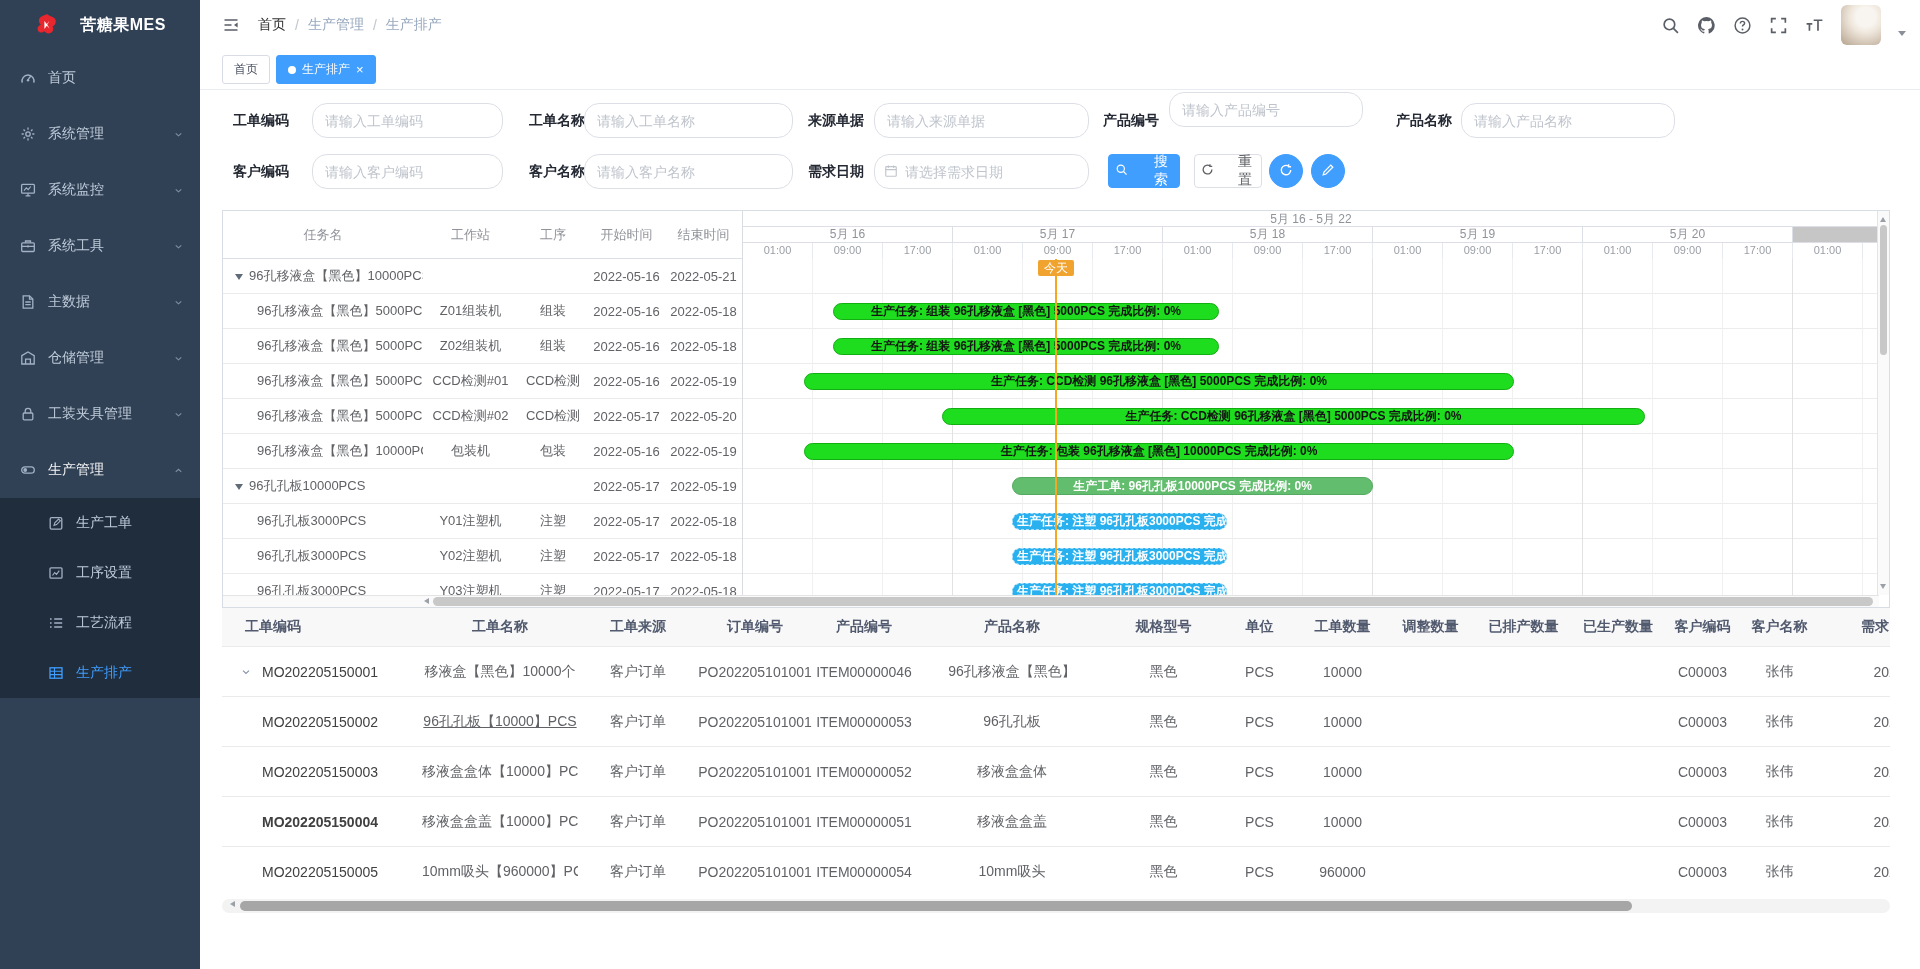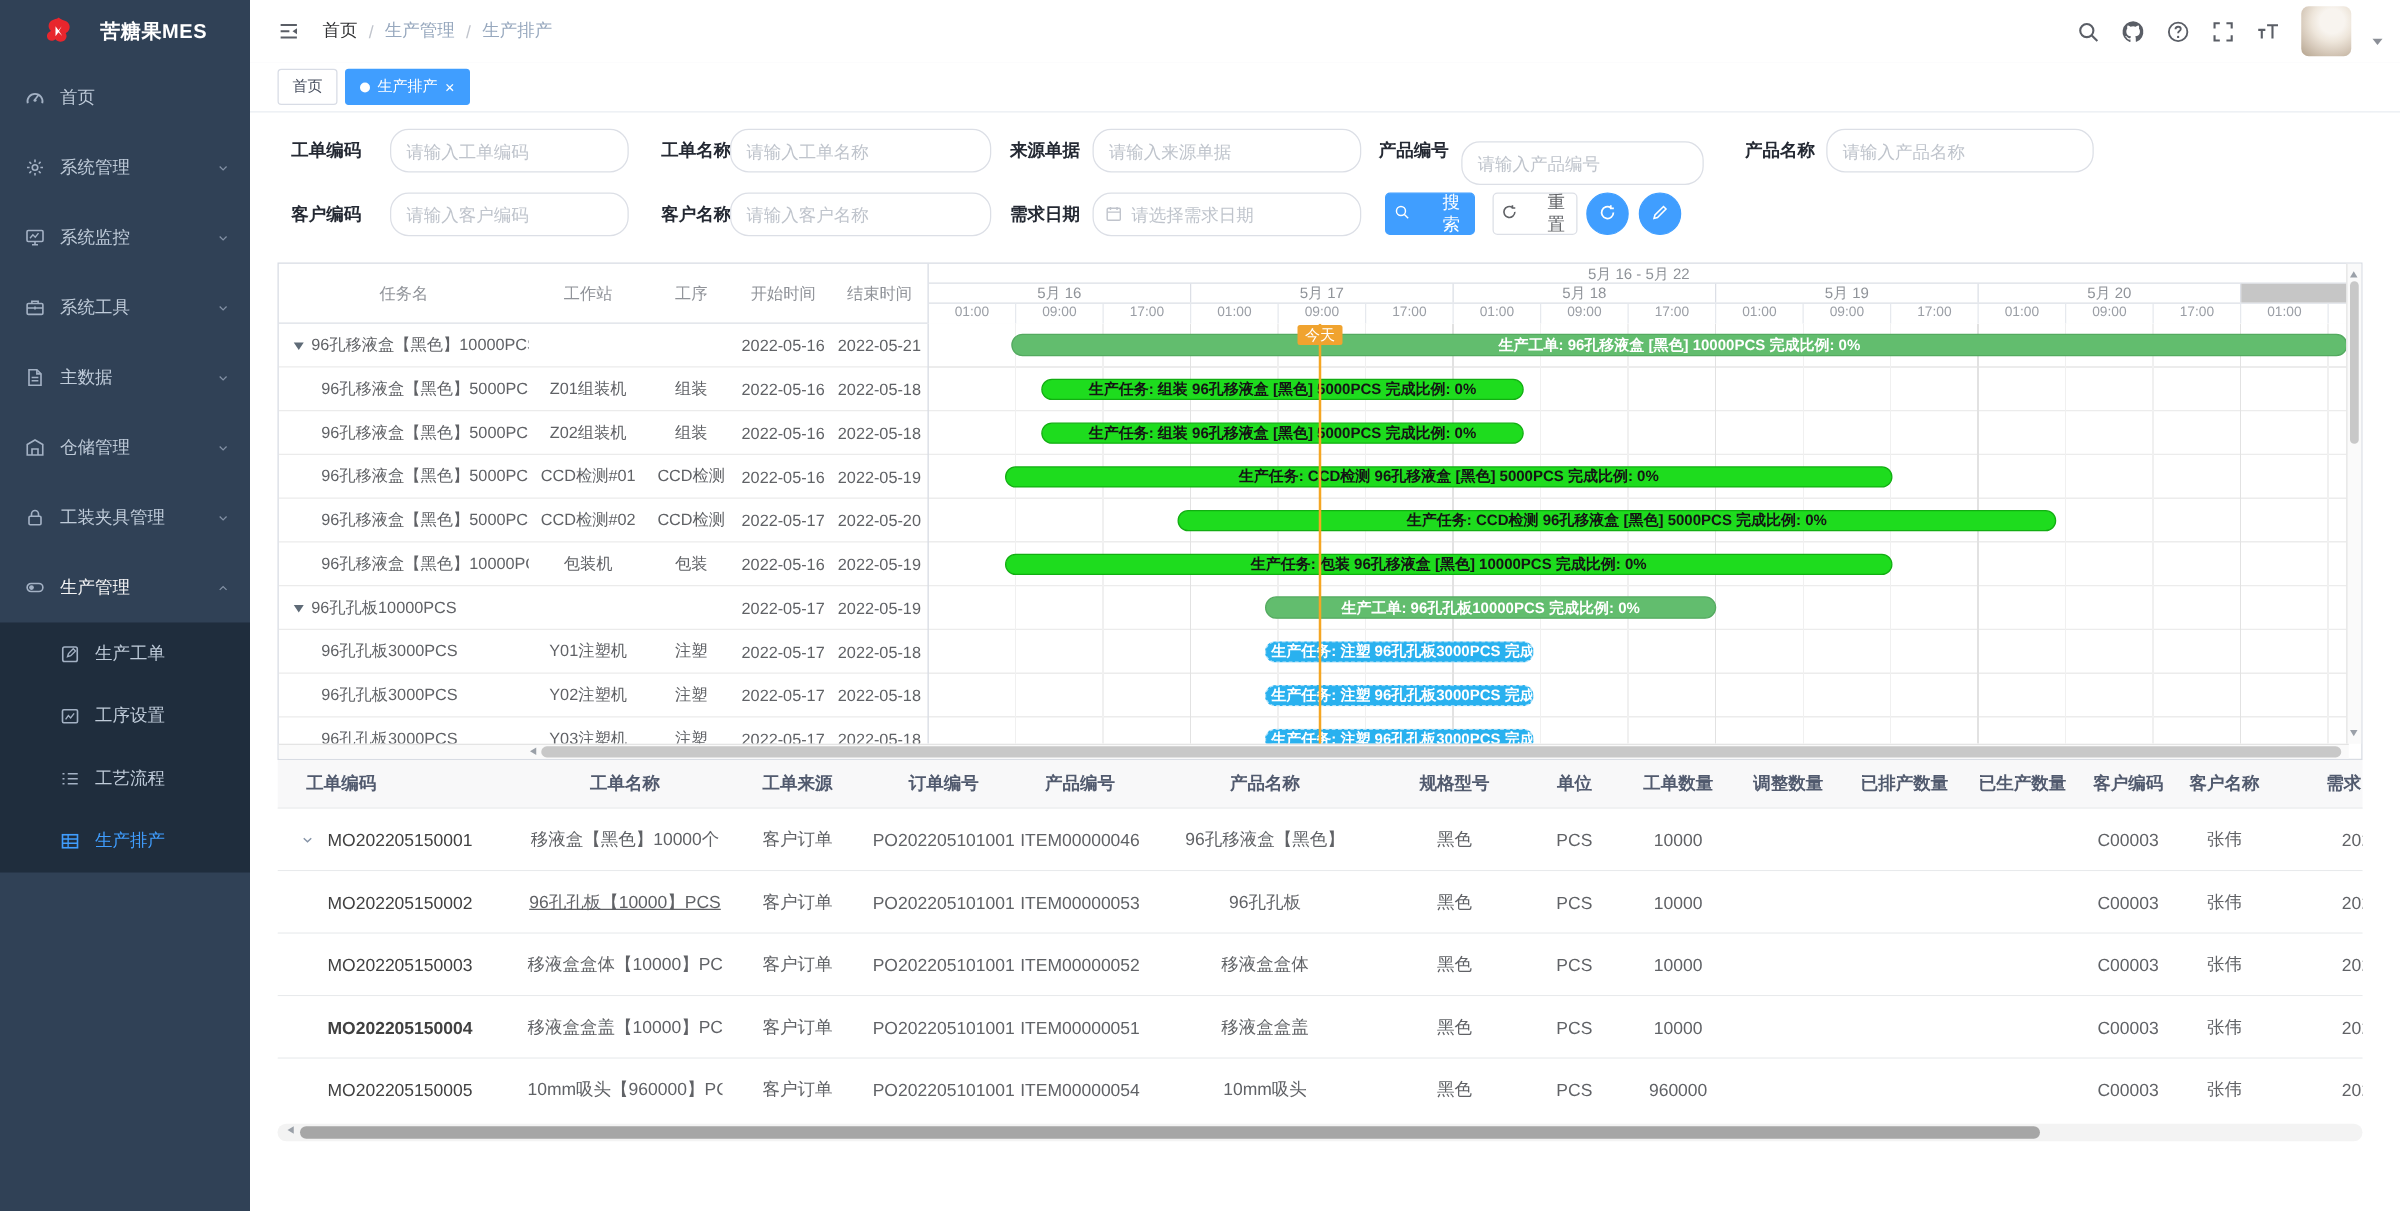--- a/index.html
+++ b/index.html
@@ -329,21 +329,21 @@
         </div>
       </div>
     <section id="filters">
         <span class="f-label" style="left: 33px; top: 103px;">工单编码</span>
         <input class="f-input" placeholder="请输入工单编码" style="left: 112px; top: 103px; width: 191px;">
         <span class="f-label" style="left: 329px; top: 103px;">工单名称</span>
         <input class="f-input" placeholder="请输入工单名称" style="left: 384px; top: 103px; width: 209px;">
         <span class="f-label" style="left: 608px; top: 103px;">来源单据</span>
         <input class="f-input" placeholder="请输入来源单据" style="left: 674px; top: 103px; width: 215px;">
         <span class="f-label" style="left: 903px; top: 103px;">产品编号</span>
-        <input class="f-input" placeholder="请输入产品编号" style="left: 969px; top: 113px; width: 194px;">
+        <input class="f-input" placeholder="请输入产品编号" style="left: 969px; top: 92px; width: 194px;">
         <span class="f-label" style="left: 1196px; top: 103px;">产品名称</span>
         <input class="f-input" placeholder="请输入产品名称" style="left: 1261px; top: 103px; width: 214px;">
         <span class="f-label" style="left: 33px; top: 154px;">客户编码</span>
         <input class="f-input" placeholder="请输入客户编码" style="left: 112px; top: 154px; width: 191px;">
         <span class="f-label" style="left: 329px; top: 154px;">客户名称</span>
         <input class="f-input" placeholder="请输入客户名称" style="left: 384px; top: 154px; width: 209px;">
         <span class="f-label" style="left: 608px; top: 154px;">需求日期</span>
         <input class="f-input f-date" placeholder="请选择需求日期" style="left: 674px; top: 154px; width: 215px;">
         <span class="cal-ic" style="left: 684px; top: 164px;">
           <svg viewBox="0 0 16 16">
@@ -504,21 +504,20 @@
               <div class="g-name">
                 <span>96孔孔板3000PCS</span>
               </div>
               <div class="g-cell" style="width: 95px;">Y03注塑机</div>
               <div class="g-cell" style="width: 70px;">注塑</div>
               <div class="g-cell" style="width: 77px;">2022-05-17</div>
               <div class="g-cell" style="width: 77px;">2022-05-18</div>
             </div>
           </div>
           <div class="g-canvas">
-            <div class="bar bar-workorder" style="left: 66px; top: 8px; width: 1069px;">生产工单: 96孔移液盒 [黑色] 10000PCS 完成比例: 0%</div>
             <div class="bar bar-task" style="left: 90px; top: 44px; width: 386px;">生产任务: 组装 96孔移液盒 [黑色] 5000PCS 完成比例: 0%</div>
             <div class="bar bar-task" style="left: 90px; top: 79px; width: 386px;">生产任务: 组装 96孔移液盒 [黑色] 5000PCS 完成比例: 0%</div>
             <div class="bar bar-task" style="left: 61px; top: 114px; width: 710px;">生产任务: CCD检测 96孔移液盒 [黑色] 5000PCS 完成比例: 0%</div>
             <div class="bar bar-task" style="left: 199px; top: 149px; width: 703px;">生产任务: CCD检测 96孔移液盒 [黑色] 5000PCS 完成比例: 0%</div>
             <div class="bar bar-task" style="left: 61px; top: 184px; width: 710px;">生产任务: 包装 96孔移液盒 [黑色] 10000PCS 完成比例: 0%</div>
             <div class="bar bar-workorder" style="left: 269px; top: 218px; width: 361px;">生产工单: 96孔孔板10000PCS 完成比例: 0%</div>
             <div class="bar bar-selected" style="left: 269px; top: 254px; width: 215px;">生产任务: 注塑 96孔孔板3000PCS 完成比例: 0%</div>
             <div class="bar bar-selected" style="left: 269px; top: 289px; width: 215px;">生产任务: 注塑 96孔孔板3000PCS 完成比例: 0%</div>
             <div class="bar bar-selected" style="left: 269px; top: 324px; width: 215px;">生产任务: 注塑 96孔孔板3000PCS 完成比例: 0%</div>
             <div class="today-line" style="left: 312px;"></div>

